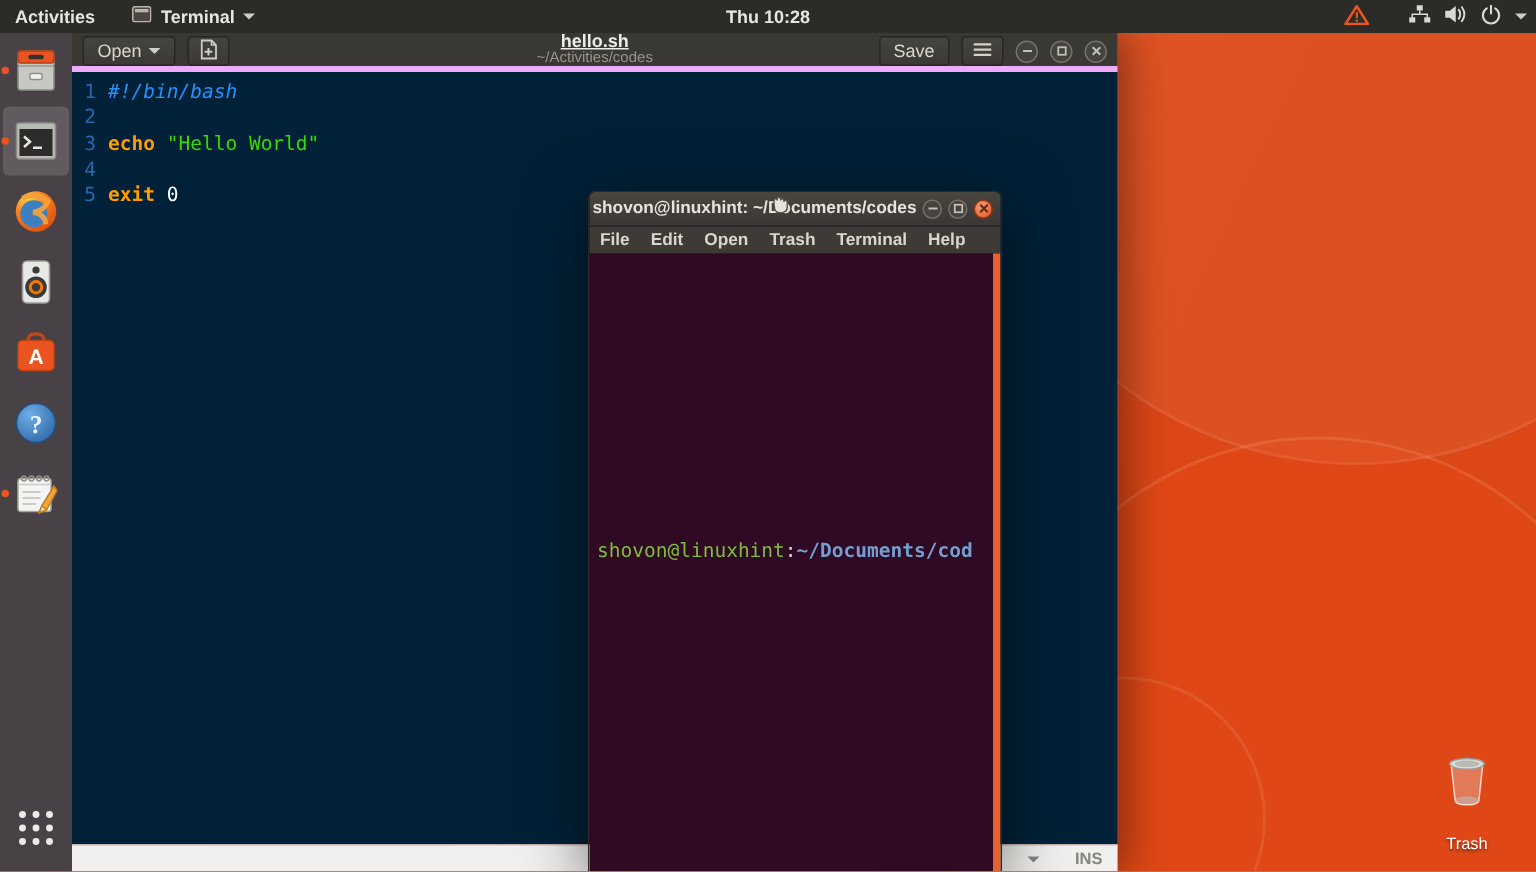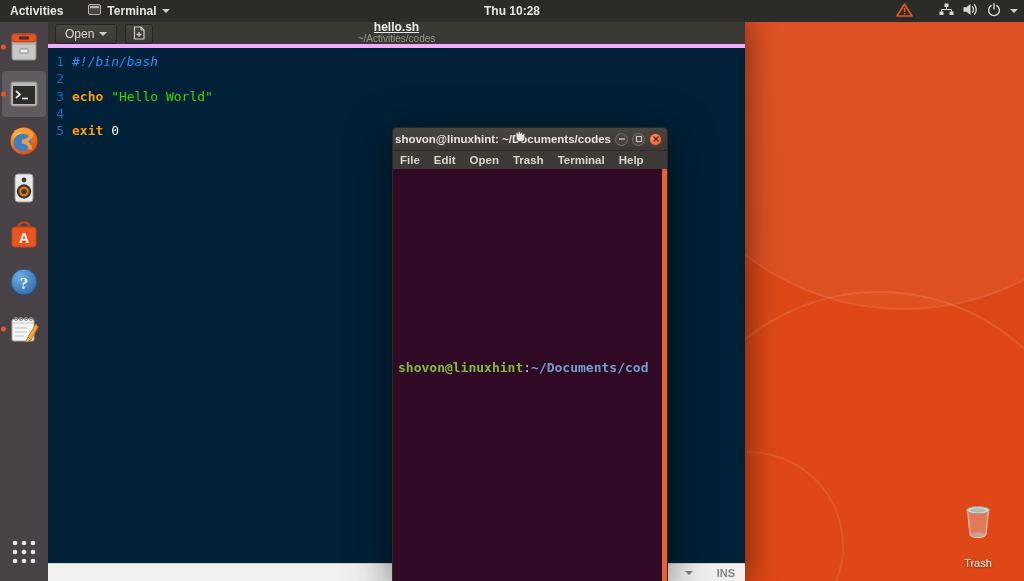--- a/index.html
+++ b/index.html
@@ -82,21 +82,21 @@
   .t-buttons { position:absolute; right:5px; display:flex; gap:4px; }
   .t-buttons .winbtn { width:13px; height:13px; }
   .t-menubar { height:18px; background:#3E3B36; display:flex; align-items:center; color:#DAD6CE;
     font-size:11.5px; flex:none;font-weight:bold; }
   .t-menubar .menu-item { padding:0 7px; }
   .t-content { flex:1; background:var(--terminal_bg); position:relative;
     font-family:"DejaVu Sans Mono", monospace; font-size:13px; }
   .t-scrollbar { position:absolute; right:0; top:0; bottom:0; width:5px; background:var(--scrollbar); }
   .t-output { position:absolute; left:5px; top:189px; right:8px; line-height:19.5px; }
   .t-line { white-space:pre; }
-  .t-user { color:var(--prompt_user); font-weight:700; }
+  .t-user { color:var(--prompt_user); font-weight:400; }
   .t-path { color:var(--prompt_path); font-weight:700; }
   .t-fg { color:var(--terminal_fg); }
 
   
   .trash { position:absolute; right:14px; bottom:12px; width:64px; text-align:center; z-index:5; }
   .trash-label { font-size:11px; color:#FFFFFF; text-shadow:0 1px 2px rgba(0,0,0,0.55); margin-top:13px; }
 
   
   .cursor { position:absolute; left:512px; top:129px; z-index:99; }
 </style>
@@ -135,20 +135,47 @@
             <path d="M2.5 1 h6.5 l3 3 v9 H2.5 Z" fill="none" stroke="#CFCBC2" stroke-width="1.2"></path>
             <path d="M9 1 v3 h3" fill="none" stroke="#CFCBC2" stroke-width="1"></path>
             <path d="M7 6 v5 M4.5 8.5 h5" stroke="#CFCBC2" stroke-width="1.3"></path>
           </svg>
         </span>
       </button>
       <div class="g-title-wrap">
         <div class="g-title">hello.sh</div>
         <div class="g-subtitle">~/Activities/codes</div>
       </div>
+      <div class="g-right">
+        <button class="g-btn">
+          <span>Save</span>
+        </button>
+        <button class="g-btn g-iconbtn" style="margin-left:0">
+          <span>
+            <svg width="12" height="10" viewBox="0 0 12 10">
+              <path d="M0 1.5h12M0 5h12M0 8.5h12" stroke="#D5D1C8" stroke-width="1.5"></path>
+            </svg>
+          </span>
+        </button>
+        <span class="winbtn">
+          <svg width="8" height="8">
+              <line x1="1" y1="4" x2="7" y2="4" stroke="currentColor" stroke-width="1.3"></line>
+            </svg>
+        </span>
+        <span class="winbtn">
+          <svg width="8" height="8">
+              <rect x="1.5" y="1.5" width="5" height="5" fill="none" stroke="currentColor" stroke-width="1.2"></rect>
+            </svg>
+        </span>
+        <span class="winbtn">
+          <svg width="8" height="8">
+              <path d="M1.5 1.5 L6.5 6.5 M6.5 1.5 L1.5 6.5" stroke="currentColor" stroke-width="1.4"></path>
+            </svg>
+        </span>
+      </div>
     </div>
 
     <div class="g-editor">
       <div class="code-line">
         <span class="ln">1</span>
         <span class="seg-comment">#!/bin/bash</span>
       </div>
       <div class="code-line">
         <span class="ln">2</span>
       </div>

